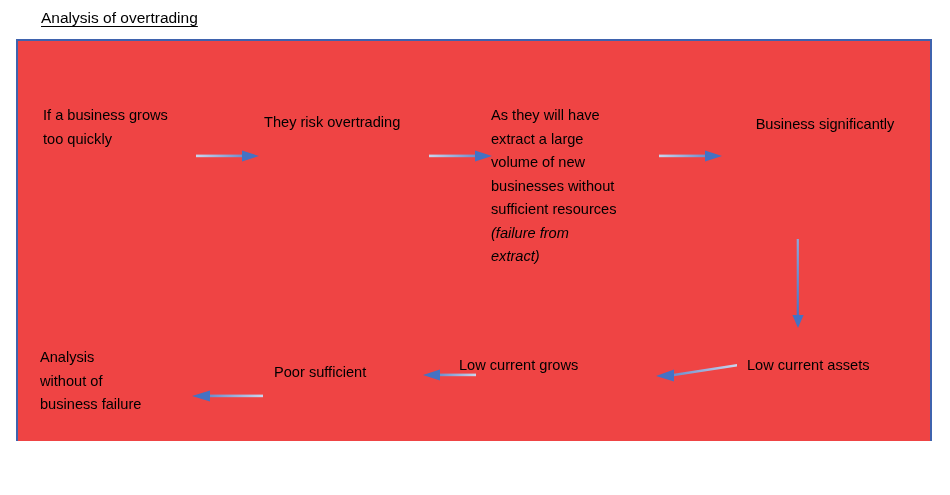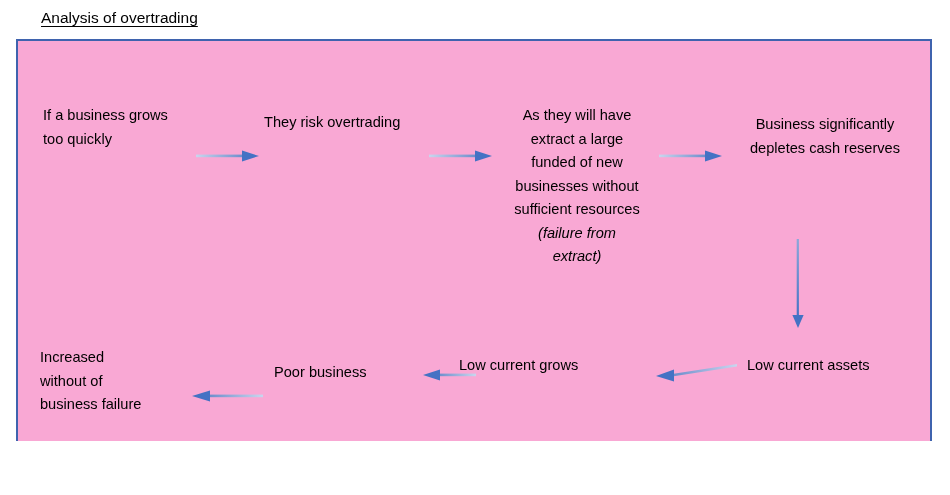--- a/index.html
+++ b/index.html
@@ -34,21 +34,21 @@
 
   
   #flow-frame {
     position: absolute;
     left: 16px;
     top: 39px;
     width: 916px;
     height: 449px;
     border: 2px solid #3F63AE;
     box-sizing: border-box;
-    background: #f9a8d4;
+    background: #ef4444;
   }
 
   
   .node {
     position: absolute;
     font-size: 14.6px;
     line-height: 23.5px;
     color: #000000;
   }
   .node .italic {
@@ -101,24 +101,24 @@
           <linearGradient id="gradR2" x1="0" y1="0" x2="1" y2="0">
             <stop offset="0%" stop-color="#C9D6EE"></stop>
             <stop offset="100%" stop-color="#6B8CCB"></stop>
           </linearGradient>
         </defs>
         <rect x="0" y="5.6" width="48" height="2.6" fill="url(#gradR2)"></rect>
         <polygon points="46,1.6 63,7 46,12.4" fill="#4472C4"></polygon>
       </svg>
     </div>
 
-    <div class="node" style="left: 473px; top: 63px; width: 172px; text-align: center;">
+    <div class="node" style="left: 473px; top: 63px; width: 172px;">
       <div>As they will have</div>
       <div>extract a large</div>
-      <div>funded of new</div>
+      <div>volume of new</div>
       <div>businesses without</div>
       <div>sufficient resources</div>
       <div class="italic">(failure from</div>
       <div class="italic">extract)</div>
     </div>
 
     <div class="arrow" style="left: 641px; top: 108px;">
       <svg width="64" height="14" viewBox="0 0 64 14">
         <defs>
           <linearGradient id="gradR3" x1="0" y1="0" x2="1" y2="0">
@@ -126,21 +126,20 @@
             <stop offset="100%" stop-color="#6B8CCB"></stop>
           </linearGradient>
         </defs>
         <rect x="0" y="5.6" width="48" height="2.6" fill="url(#gradR3)"></rect>
         <polygon points="46,1.6 63,7 46,12.4" fill="#4472C4"></polygon>
       </svg>
     </div>
 
     <div class="node" style="left: 712px; top: 72px; width: 190px; text-align: center;">
       <div>Business significantly</div>
-      <div>depletes cash reserves</div>
     </div>
 
     <div class="arrow" style="left: 770px; top: 198px;">
       <svg width="20" height="90" viewBox="0 0 20 90">
         <defs>
           <linearGradient id="gradD1" x1="0" y1="0" x2="0" y2="1">
             <stop offset="0%" stop-color="#8CA7DA"></stop>
             <stop offset="100%" stop-color="#4472C4"></stop>
           </linearGradient>
         </defs>
@@ -177,36 +176,36 @@
             <stop offset="0%" stop-color="#C9D6EE"></stop>
             <stop offset="100%" stop-color="#6B8CCB"></stop>
           </linearGradient>
         </defs>
         <rect x="16" y="5.6" width="38" height="2.6" fill="url(#gradL2)"></rect>
         <polygon points="18,1.6 18,12.4 1,7" fill="#4472C4"></polygon>
       </svg>
     </div>
 
     <div class="node" style="left: 256px; top: 320px; width: 150px;">
-      <div>Poor business</div>
+      <div>Poor sufficient</div>
     </div>
 
     <div class="arrow" style="left: 173px; top: 348px;">
       <svg width="72" height="14" viewBox="0 0 72 14">
         <defs>
           <linearGradient id="gradL3" x1="1" y1="0" x2="0" y2="0">
             <stop offset="0%" stop-color="#C9D6EE"></stop>
             <stop offset="100%" stop-color="#6B8CCB"></stop>
           </linearGradient>
         </defs>
         <rect x="17" y="5.6" width="55" height="2.6" fill="url(#gradL3)"></rect>
         <polygon points="19,1.6 19,12.4 1,7" fill="#4472C4"></polygon>
       </svg>
     </div>
 
     <div class="node" style="left: 22px; top: 305px; width: 160px;">
-      <div>Increased</div>
+      <div>Analysis</div>
       <div>without of</div>
       <div>business failure</div>
     </div>
 
   </div>
 </div>
 
 </body></html>

